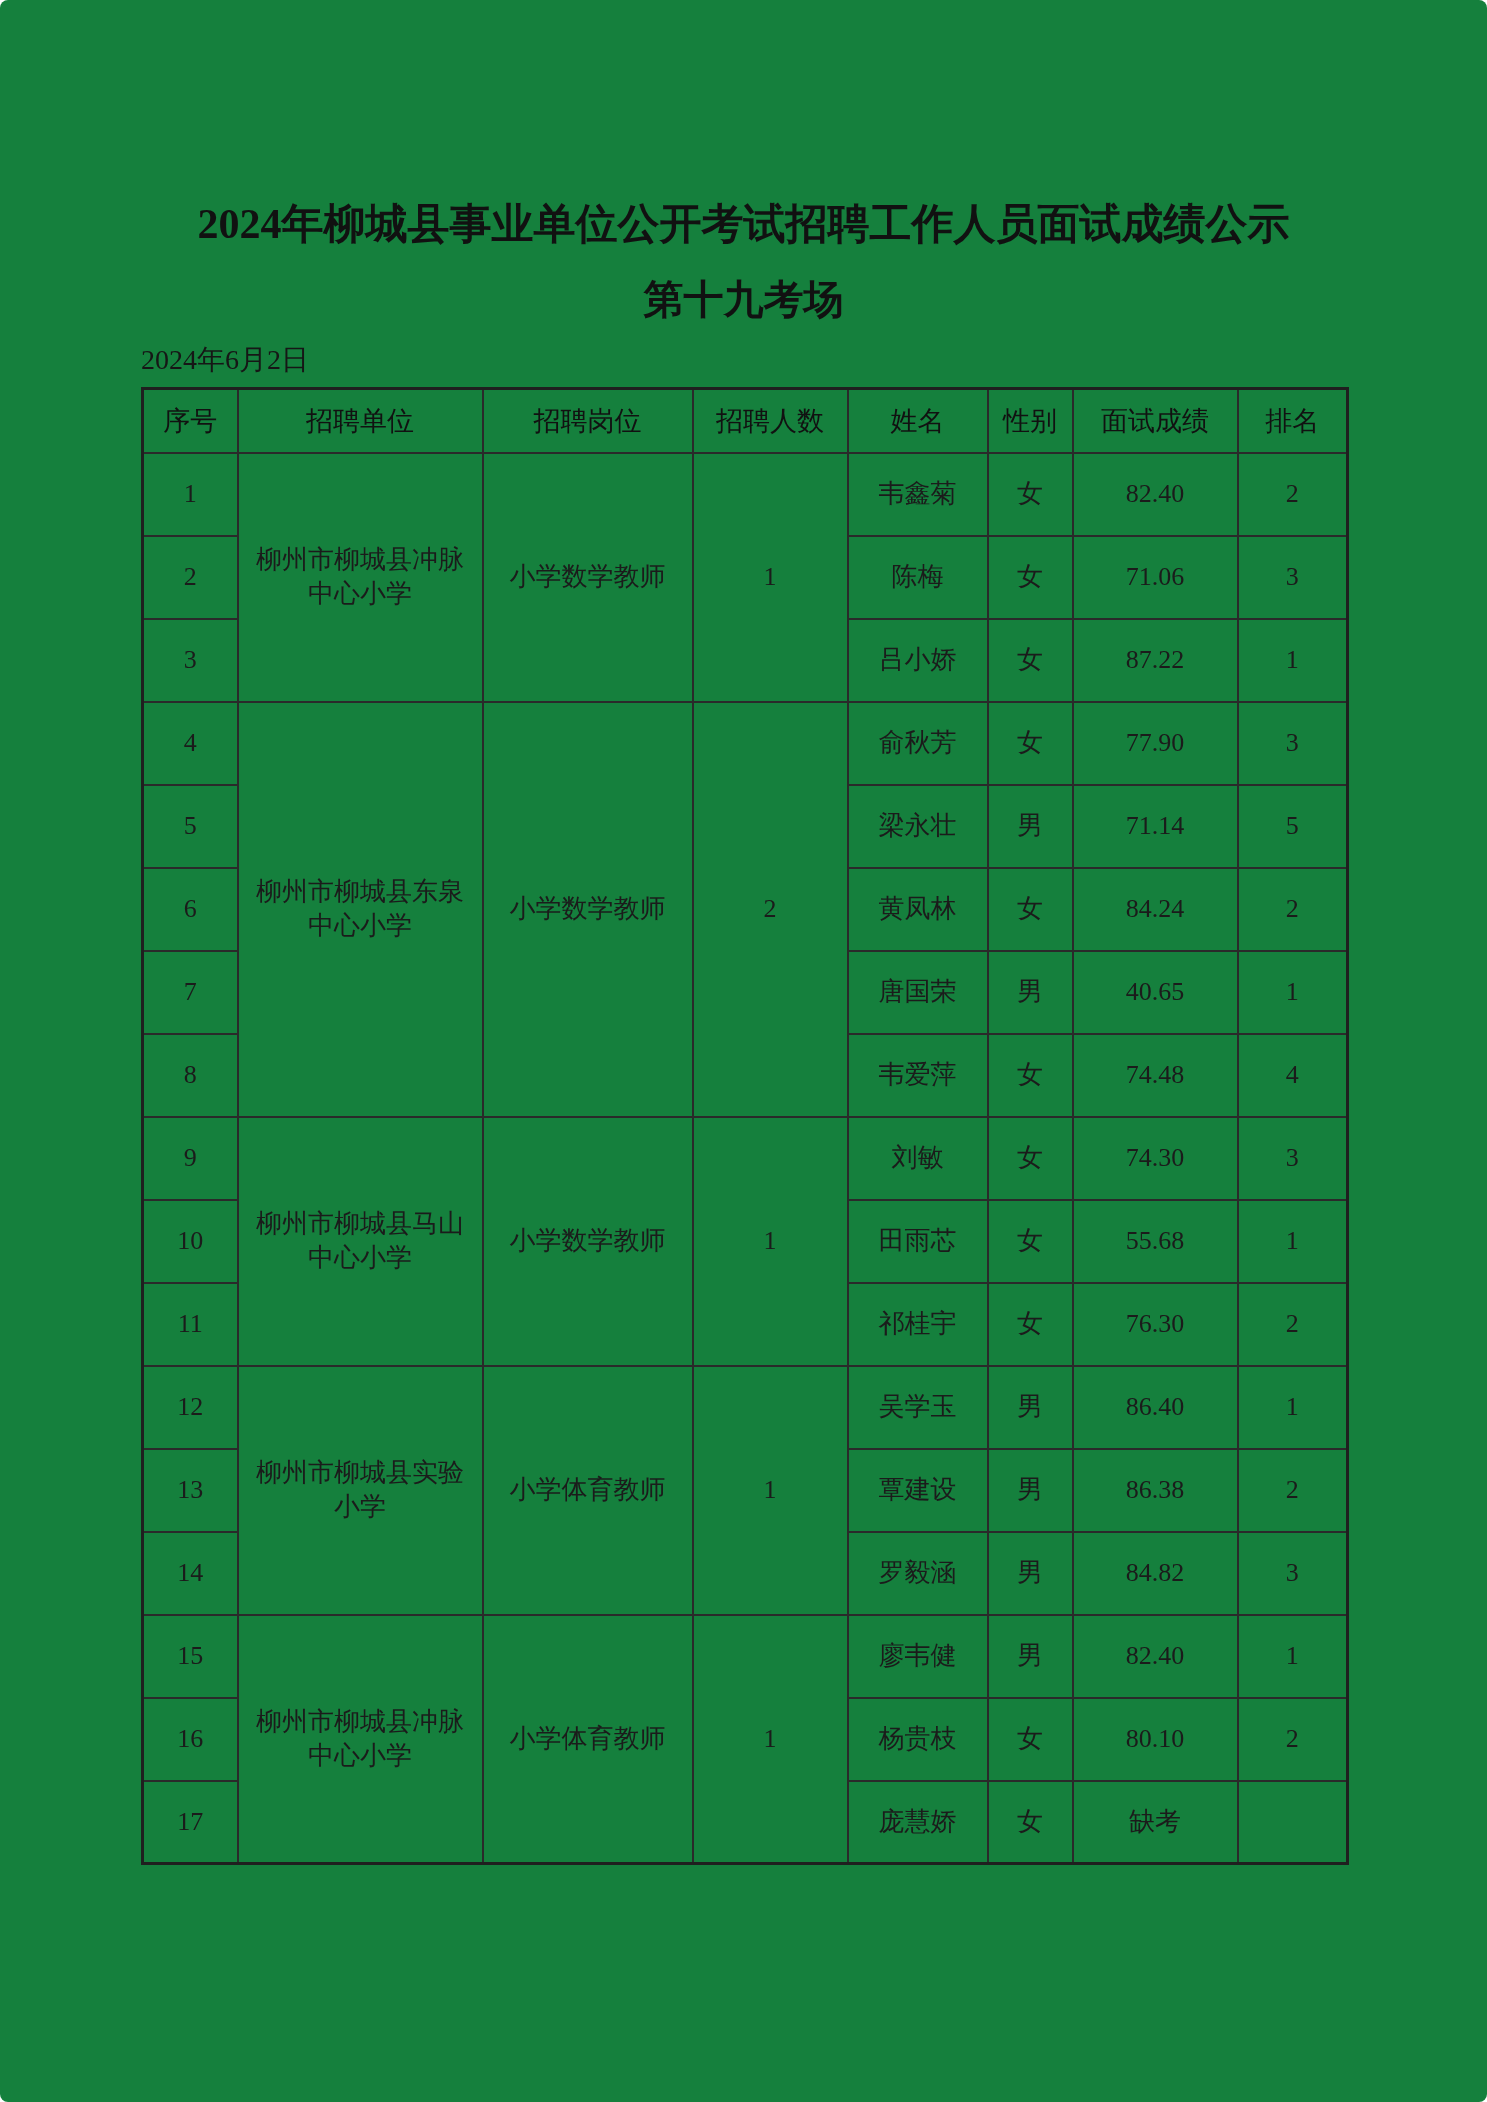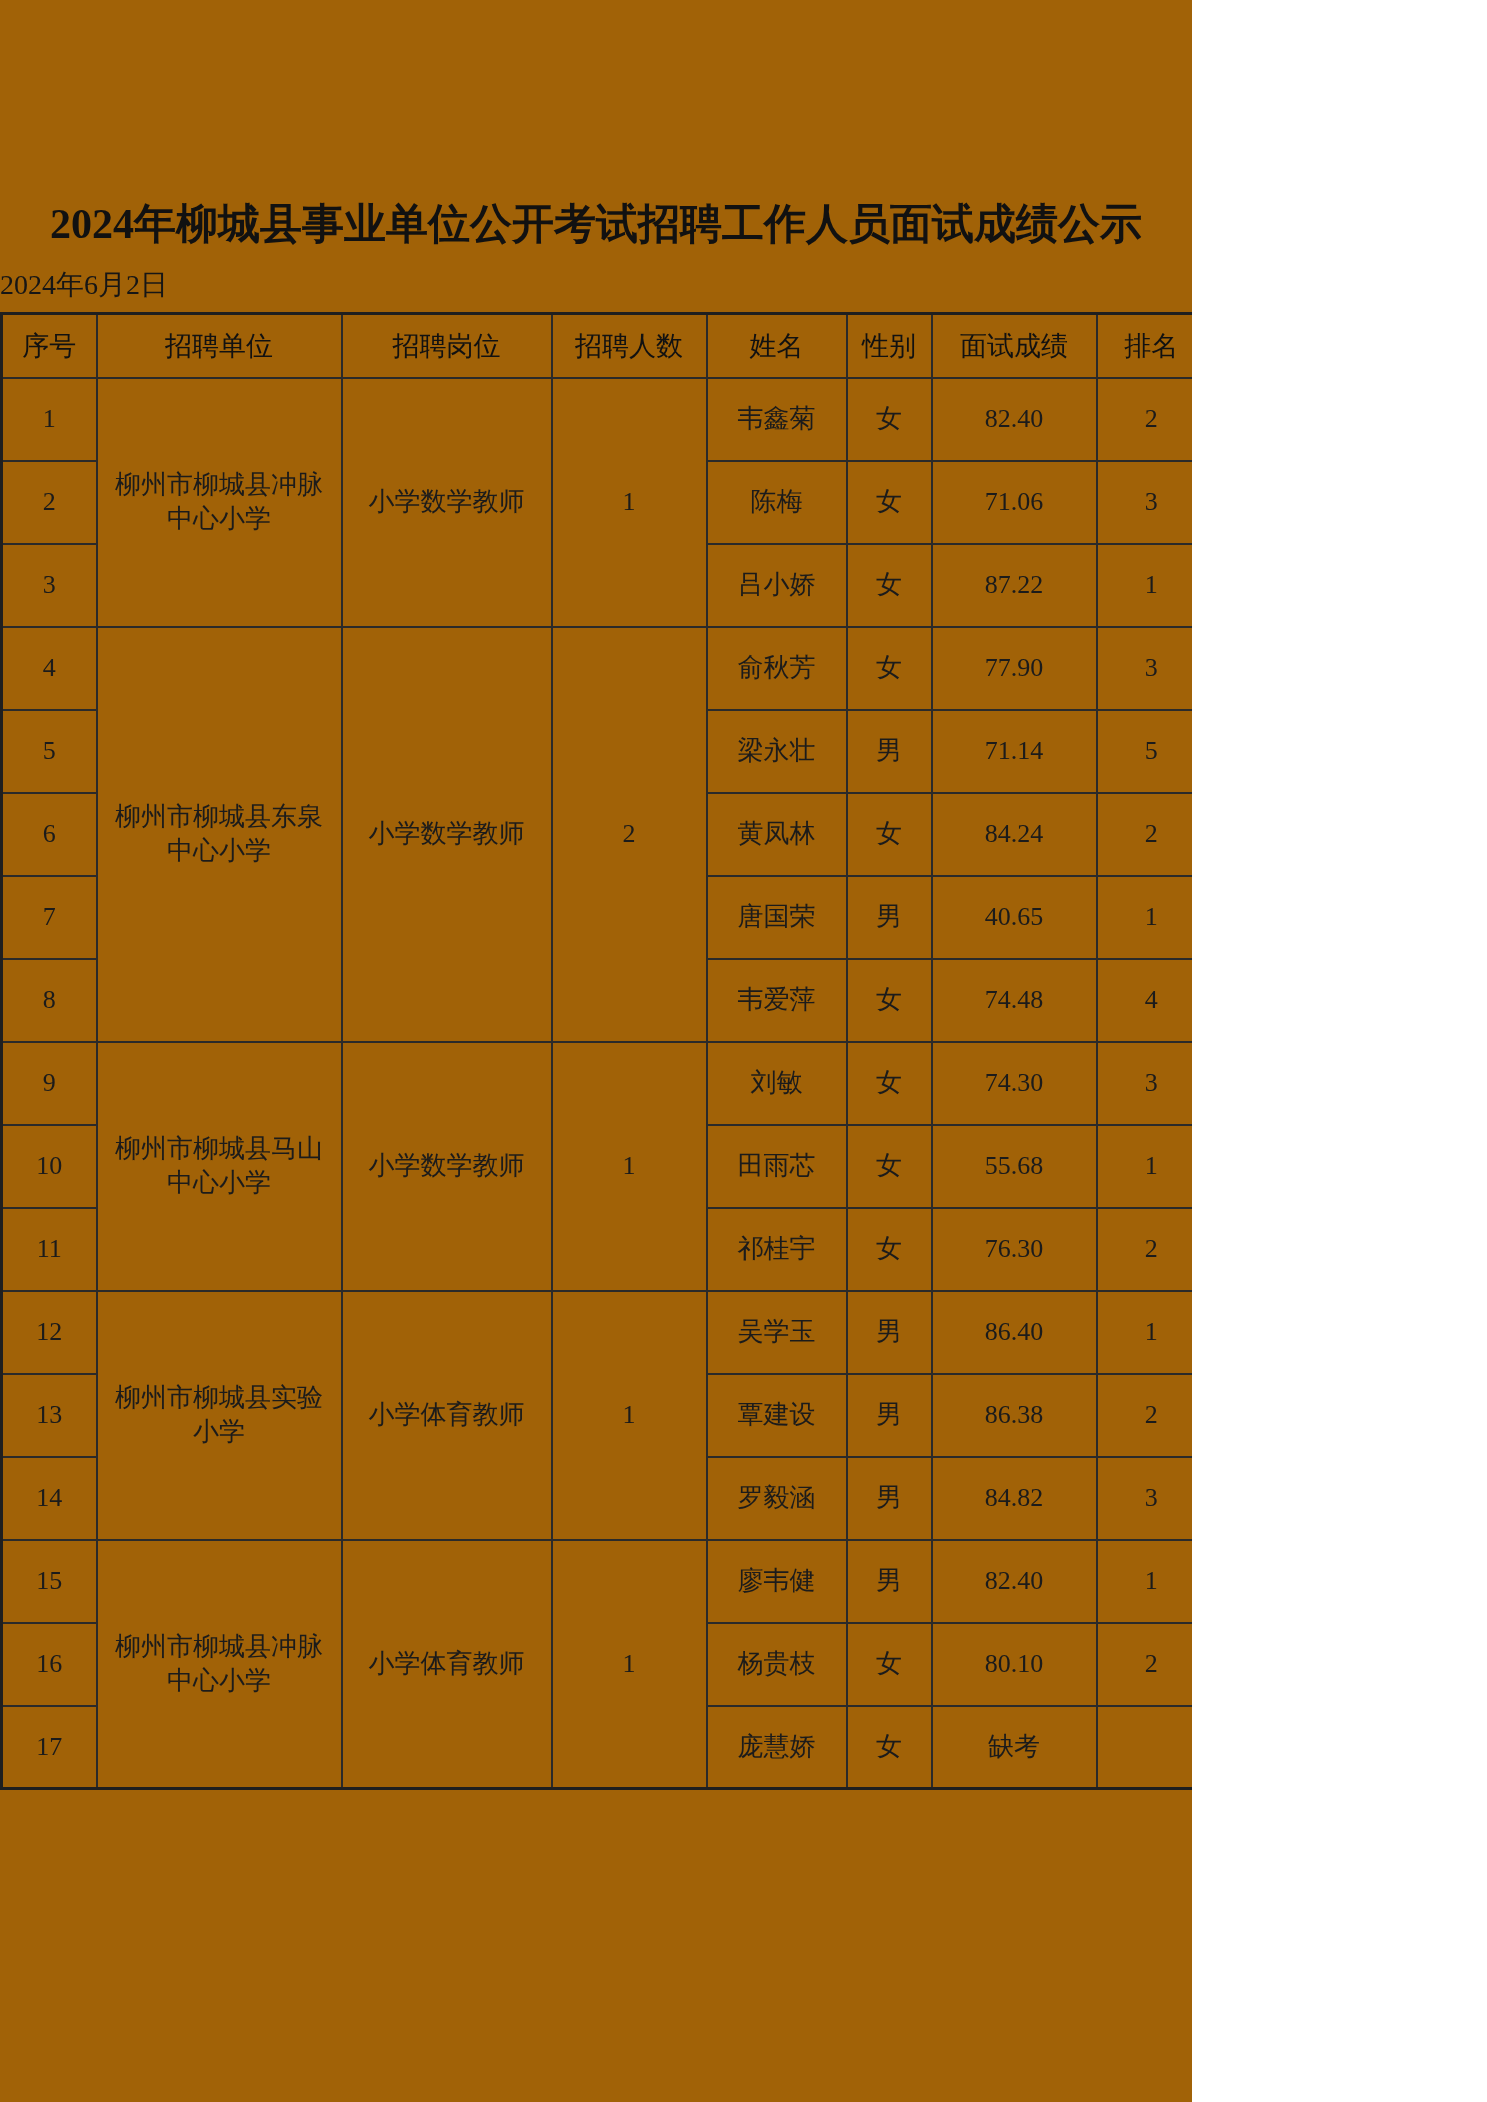--- a/index.html
+++ b/index.html
@@ -2,26 +2,27 @@
 <html><head>
 <meta charset="utf-8">
 <style>
   html, body {
     margin: 0;
     padding: 0;
     background: #ffffff;
   }
   .page {
     position: relative;
-    width: 1192px;
+    width: 1487px;
     height: 2102px;
-    background: #a16207;
+    background: #15803d;
     font-family: "Liberation Serif", "DejaVu Serif", serif;
     color: #1b1b1b;
     overflow: hidden;
+    border-radius: 8px;
   }
   .doc-title {
     padding-top: 196px;
     text-align: center;
     font-size: 42px;
     font-weight: bold;
     letter-spacing: 0px;
     color: #111;
   }
   .doc-subtitle {
@@ -73,20 +74,21 @@
   td.cell-score, td.cell-no, td.cell-rank, td.cell-openings {
     font-family: "Liberation Serif", "DejaVu Serif", serif;
     font-size: 26px;
   }
 </style>
 </head>
 <body>
 
 <div class="page">
   <div class="doc-title">2024年柳城县事业单位公开考试招聘工作人员面试成绩公示</div>
+  <div class="doc-subtitle">第十九考场</div>
 
   <div class="table-wrap">
     <div class="doc-date">2024年6月2日</div>
 
     <table class="score-table">
       <colgroup>
           <col style="width: 95px;">
           <col style="width: 245px;">
           <col style="width: 210px;">
           <col style="width: 155px;">

